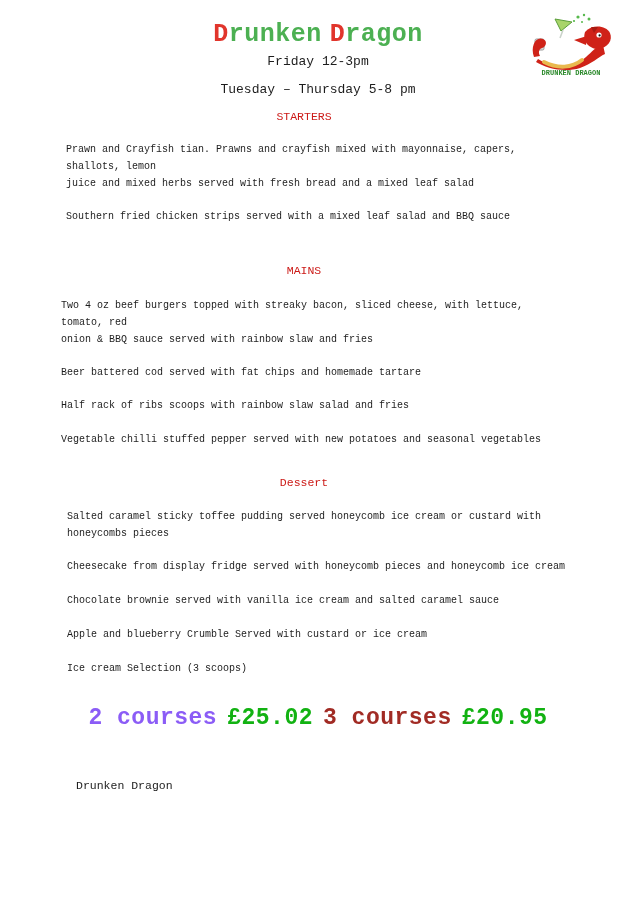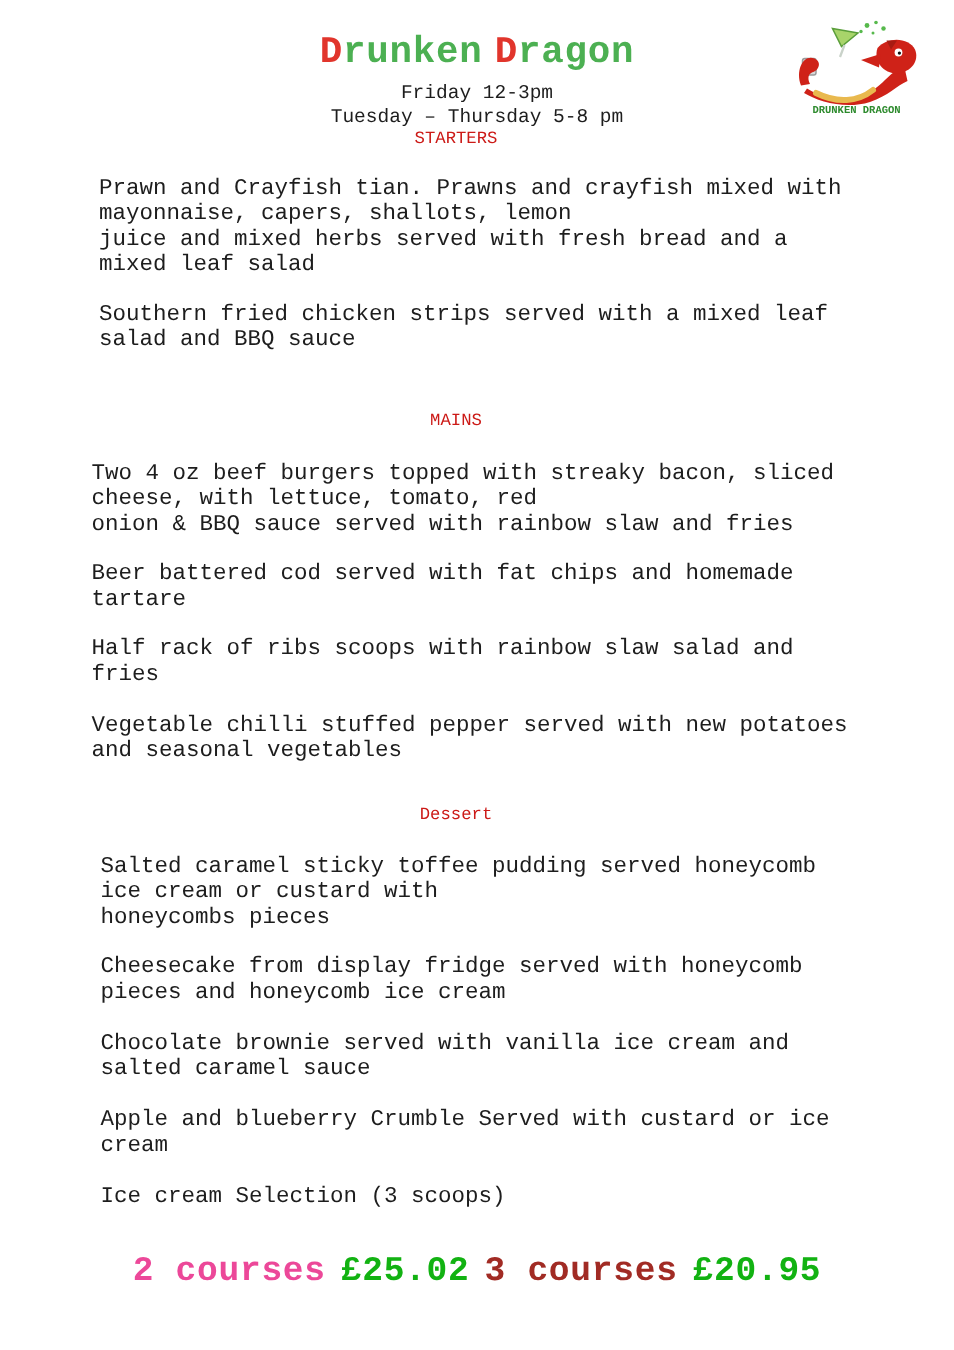--- a/index.html
+++ b/index.html
@@ -19,21 +19,21 @@
     line-height: 28px;
     font-weight: bold;
     letter-spacing: 0.5px;
   }
   .title .t-red   { color: #e1352c; }
   .title .t-green { color: #4cb052; }
   .title .gap     { margin-right: 0.32em; }
   .subtitle {
     font-size: 13px;
     line-height: 16px;
-    margin: 0;
+    margin: 12px;
     font-weight: 500;
   }
   .subtitle.first { margin-top: 5px; }
 
   .logo {
     position: absolute;
     top: 12px;
     right: 22px;
     width: 86px;
     height: 66px;
@@ -46,42 +46,42 @@
     line-height: 14px;
     font-weight: normal;
     color: #cc1a17;
     text-align: center;
   }
   .sh-starters { }
   .sh-mains    { margin-top: 39px; }
   .sh-dessert  { margin-top: 28px; }
 
   .item {
-    font-size: 15px;
+    font-size: 10px;
     line-height: 17px;
     margin: 16px 0 0 0;
     white-space: pre-wrap;
   }
   .item.mt17 { margin-top: 17px; }
   .item.mt18 { margin-top: 18px; }
   .item.mt19 { margin-top: 19px; }
   .starters .item { padding-left: 66px; padding-right: 38px; }
   .mains    .item { padding-left: 61px; padding-right: 40px; }
   .desserts .item { padding-left: 67px; padding-right: 38px; }
 
   .price-banner {
     margin-top: 26px;
     text-align: center;
     font-size: 23px;
     line-height: 30px;
     font-weight: bold;
     letter-spacing: 0.5px;
   }
   .price-banner span { margin: 0 5px; }
-  .pb-red-bright { color: #ec4899; text-align: center; }
+  .pb-red-bright { color: #8b5cf6; text-align: center; }
   .pb-red-dark   { color: #a12b24; }
   .pb-green      { color: #12b212; }
 
   .footer {
     margin-top: 45px;
     padding-left: 76px;
     font-size: 11.5px;
     line-height: 16px;
   }
 </style>

